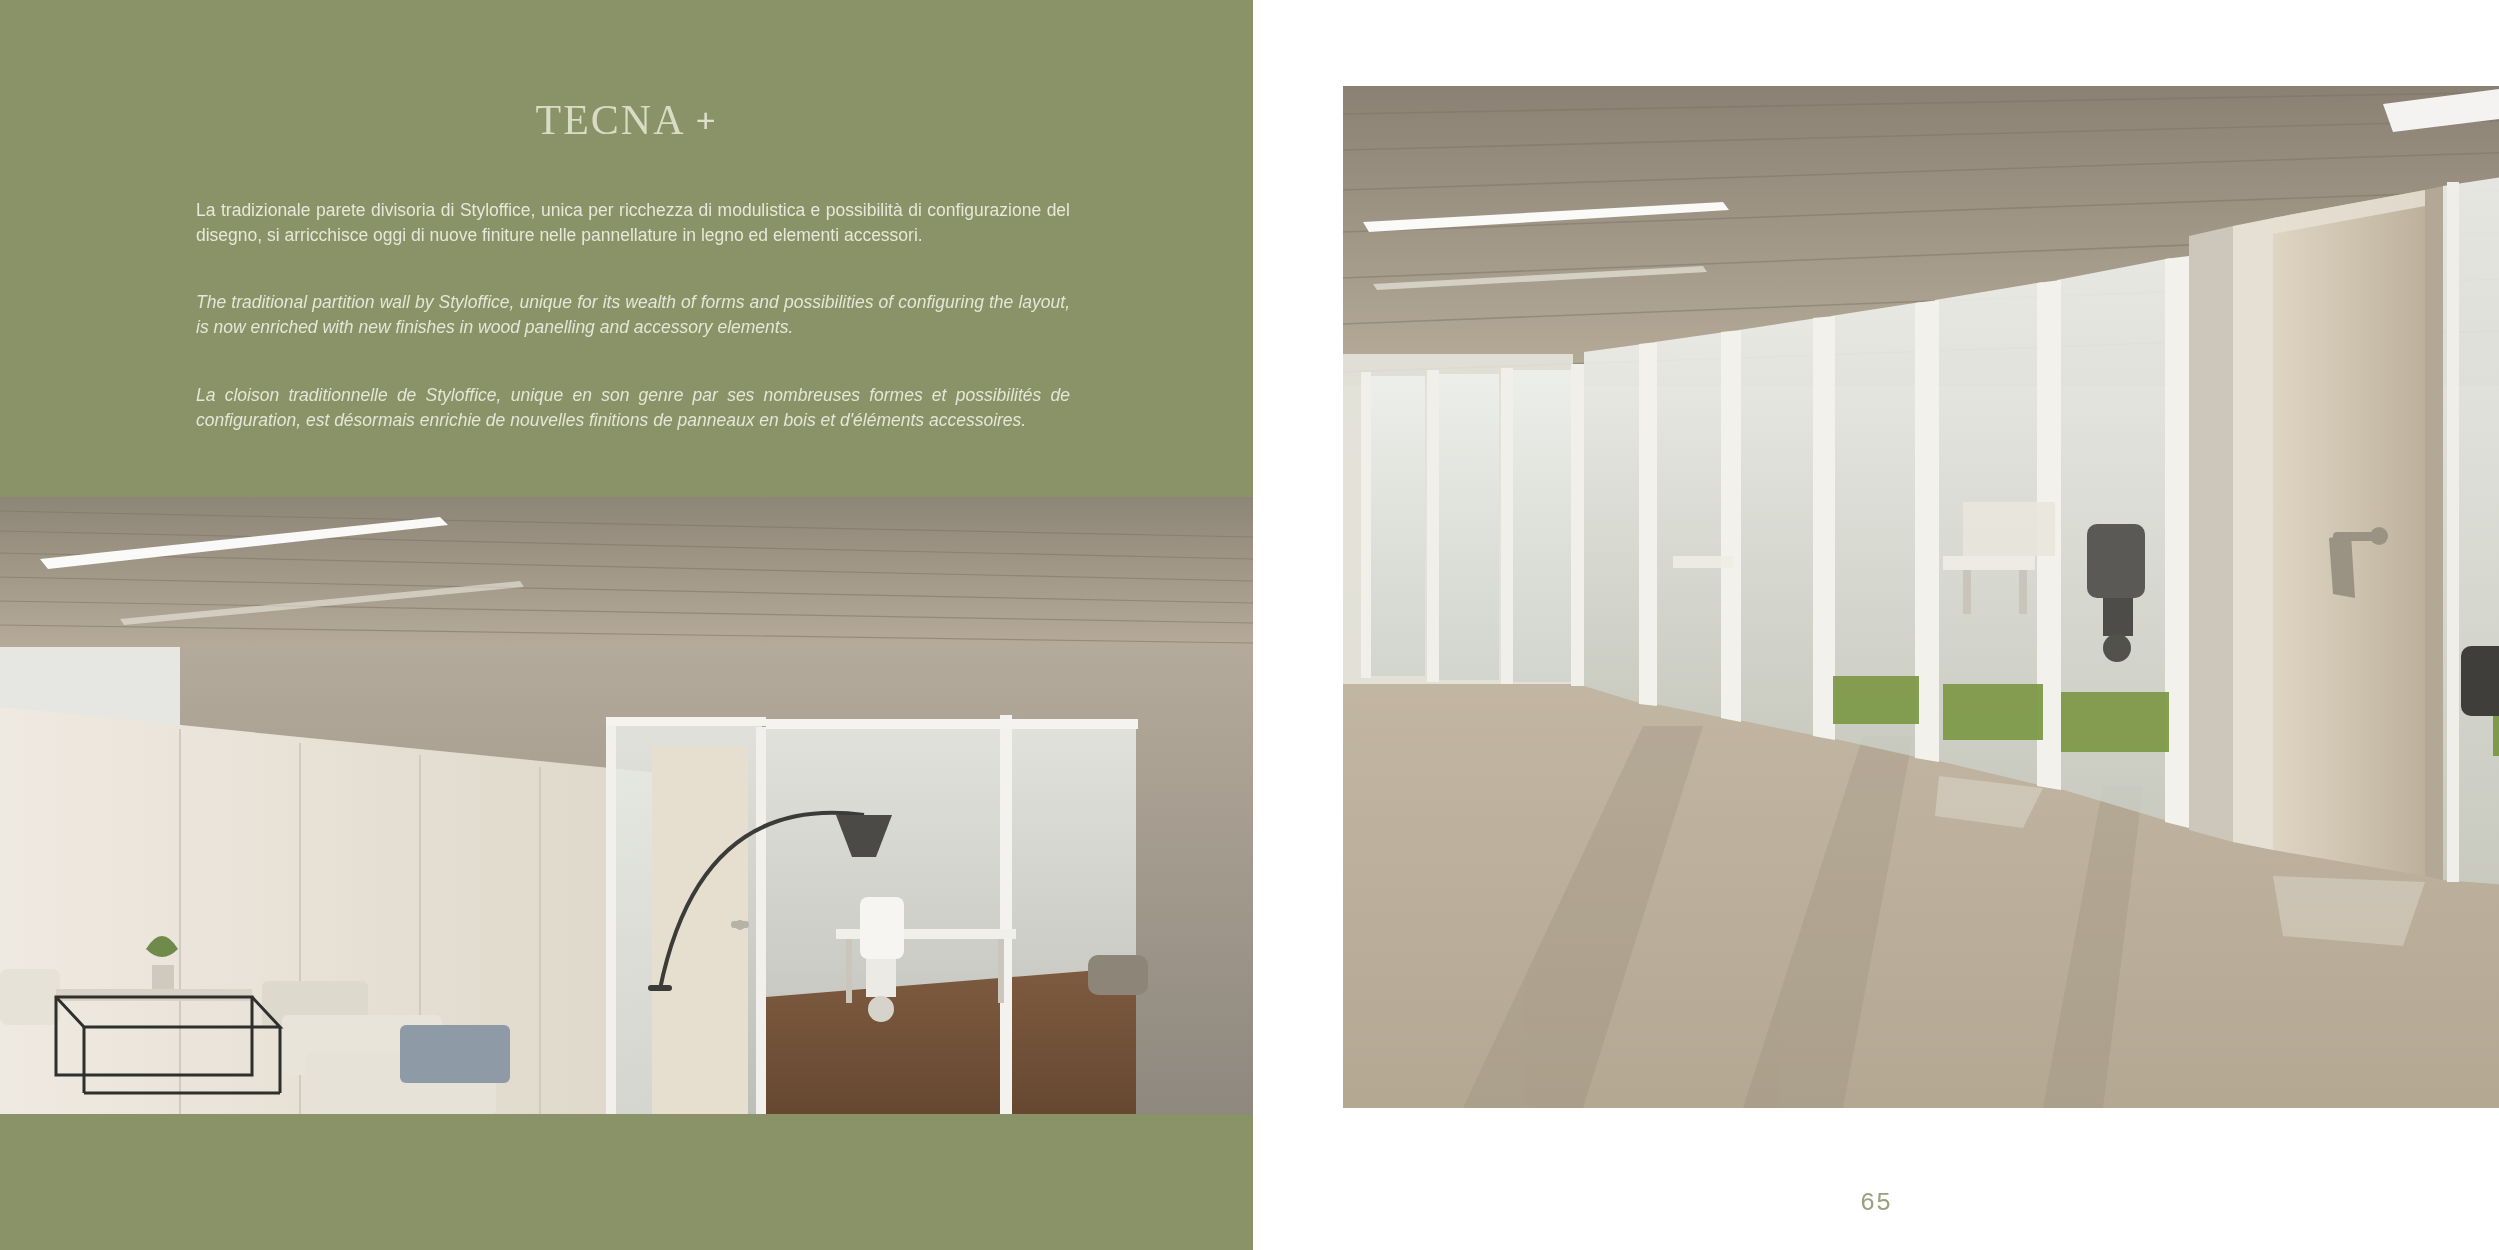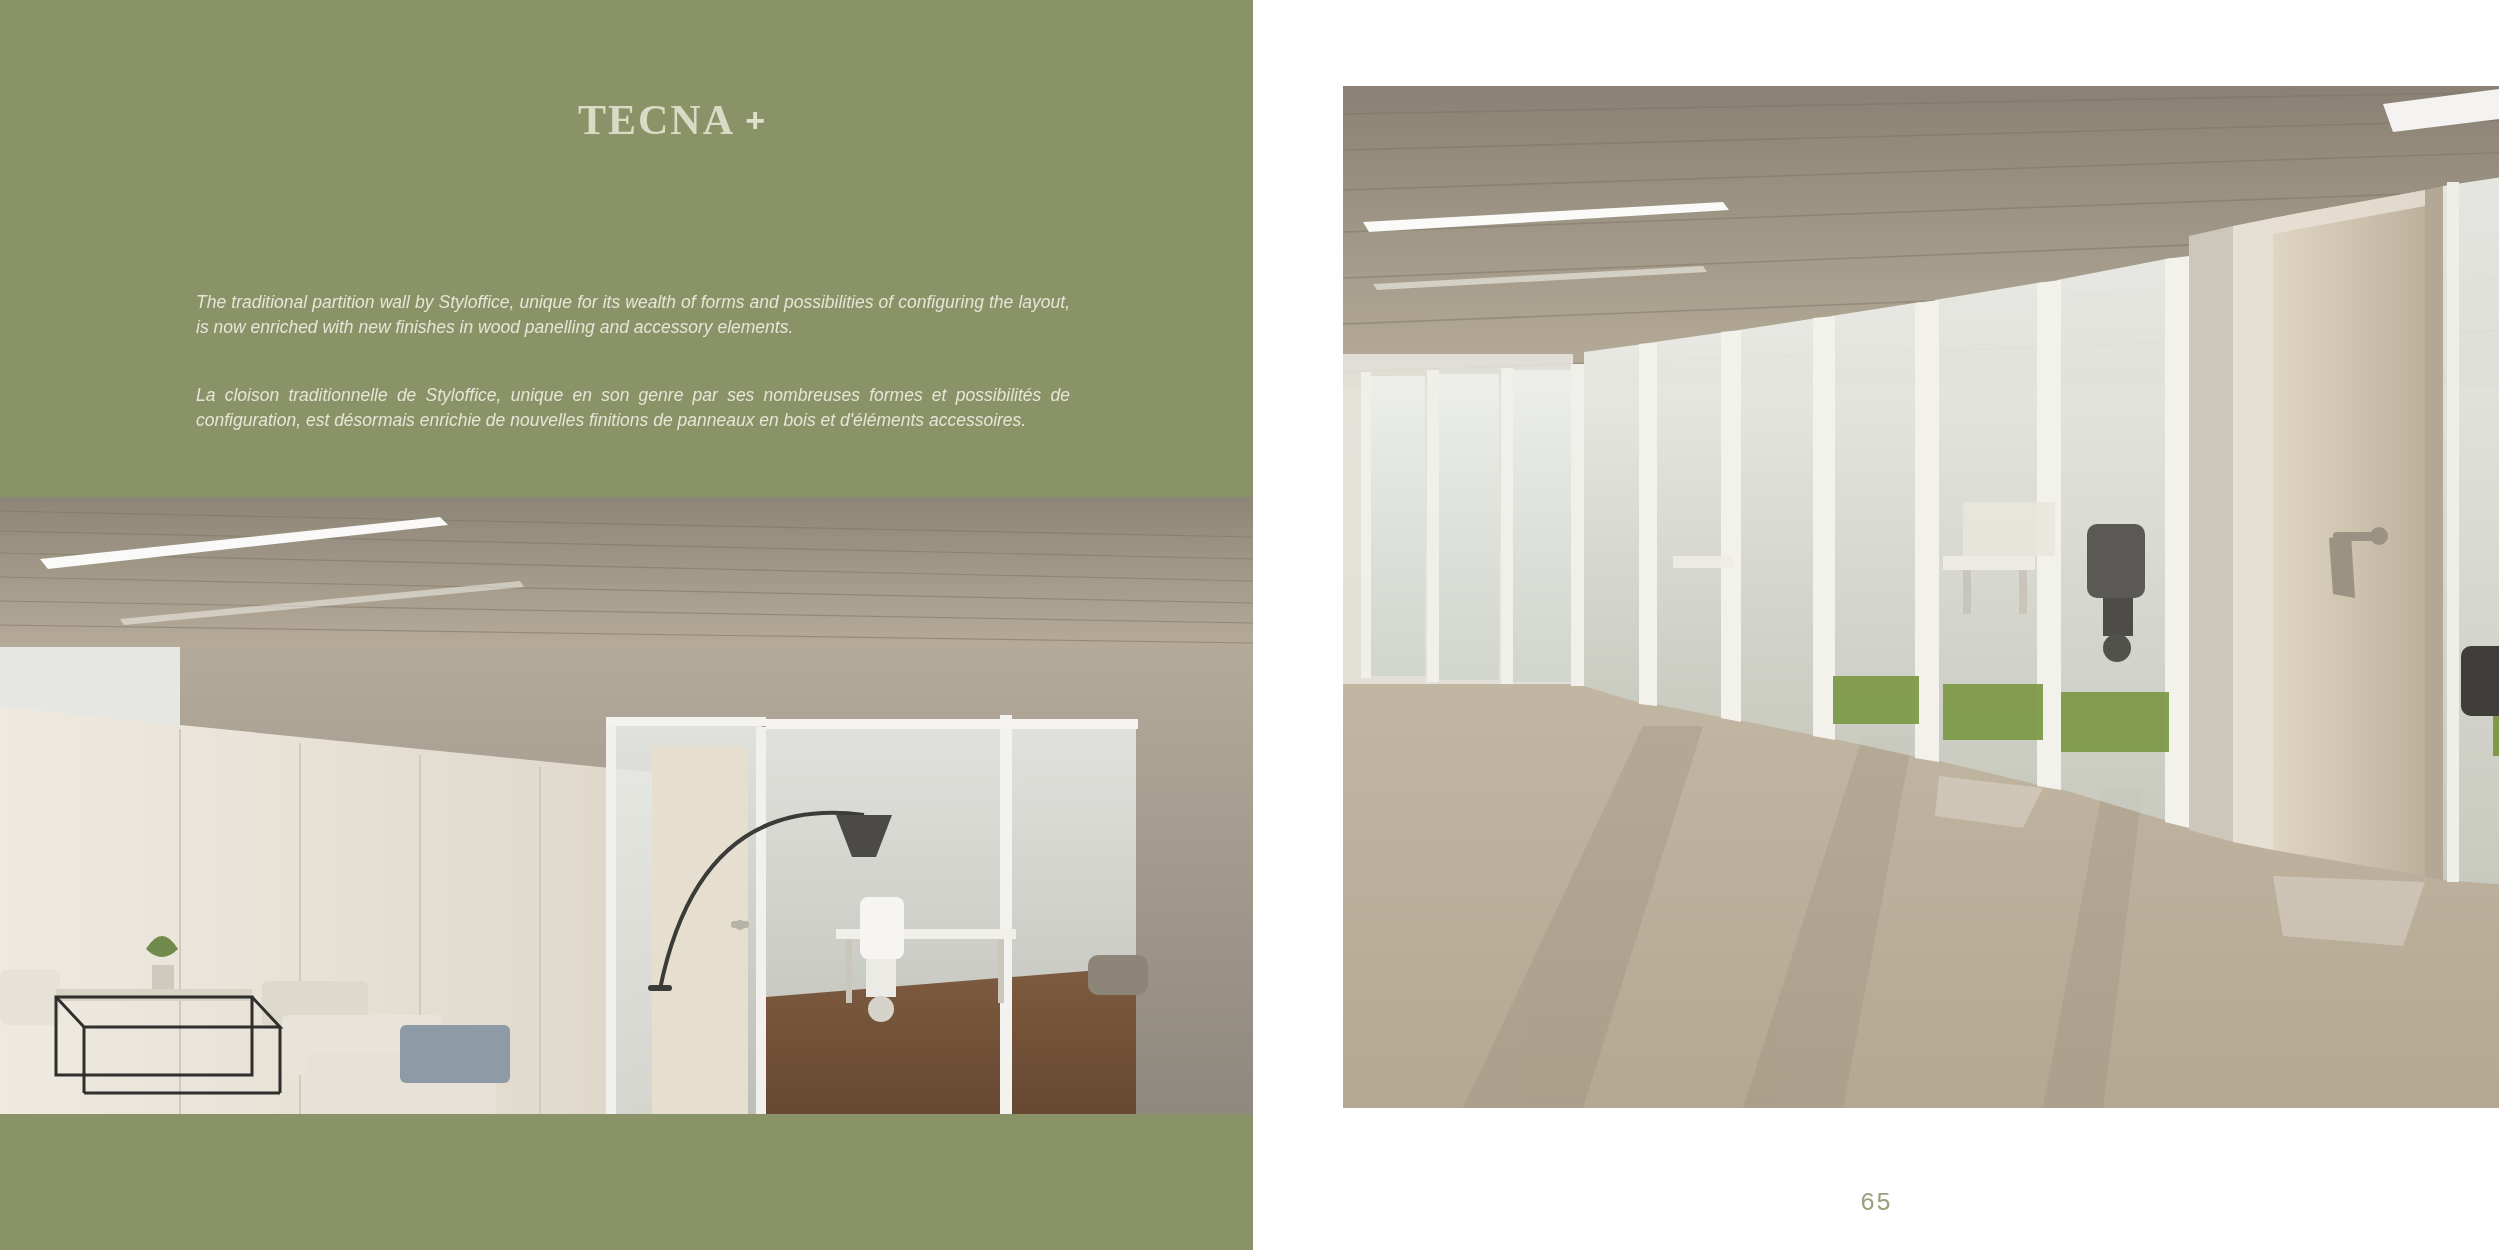--- a/index.html
+++ b/index.html
@@ -32,22 +32,21 @@
   .left-title {
     position: absolute;
     left: 0;
     top: 96px;
     width: 100%;
     text-align: center;
     font-family: "Liberation Serif", serif;
     font-size: 42px;
     letter-spacing: 2px;
     color: #d9dbc4;
-    font-weight: 700;
-    margin-left: 46px;
+    font-weight: 400;
   }
   .left-title .plus {
     font-family: "Liberation Sans", sans-serif;
     font-size: 34px;
     color: #dfe0cb;
     vertical-align: 2px;
   }
   .copy-block {
     position: absolute;
     left: 196px;
@@ -120,20 +119,21 @@
 
 <div class="spread">
 
   <div class="page-left">
 
     <div class="left-title">
       <span>TECNA</span>
       <span class="plus">+</span>
     </div>
 
+    <div class="copy-block copy-it">La tradizionale parete divisoria di Styloffice, unica per ricchezza di modulistica e possibilità di configurazione del disegno, si arricchisce oggi di nuove finiture nelle pannellature in legno ed elementi accessori.</div>
     <div class="copy-block copy-fr">La cloison traditionnelle de Styloffice, unique en son genre par ses nombreuses formes et possibilités de configuration, est désormais enrichie de nouvelles finitions de panneaux en bois et d'éléments accessoires.</div>
     <div class="copy-block copy-en">The traditional partition wall by Styloffice, unique for its wealth of forms and possibilities of configuring the layout, is now enriched with new finishes in wood panelling and accessory elements.</div>
 
     <div class="photo-left">
       <svg class="scene" viewBox="0 0 1253 617" preserveAspectRatio="none">
         <defs>
           <linearGradient id="ceilL" x1="0" y1="0" x2="0" y2="1">
             <stop offset="0" stop-color="#8d8577"></stop>
             <stop offset="1" stop-color="#b6ab99"></stop>
           </linearGradient>

